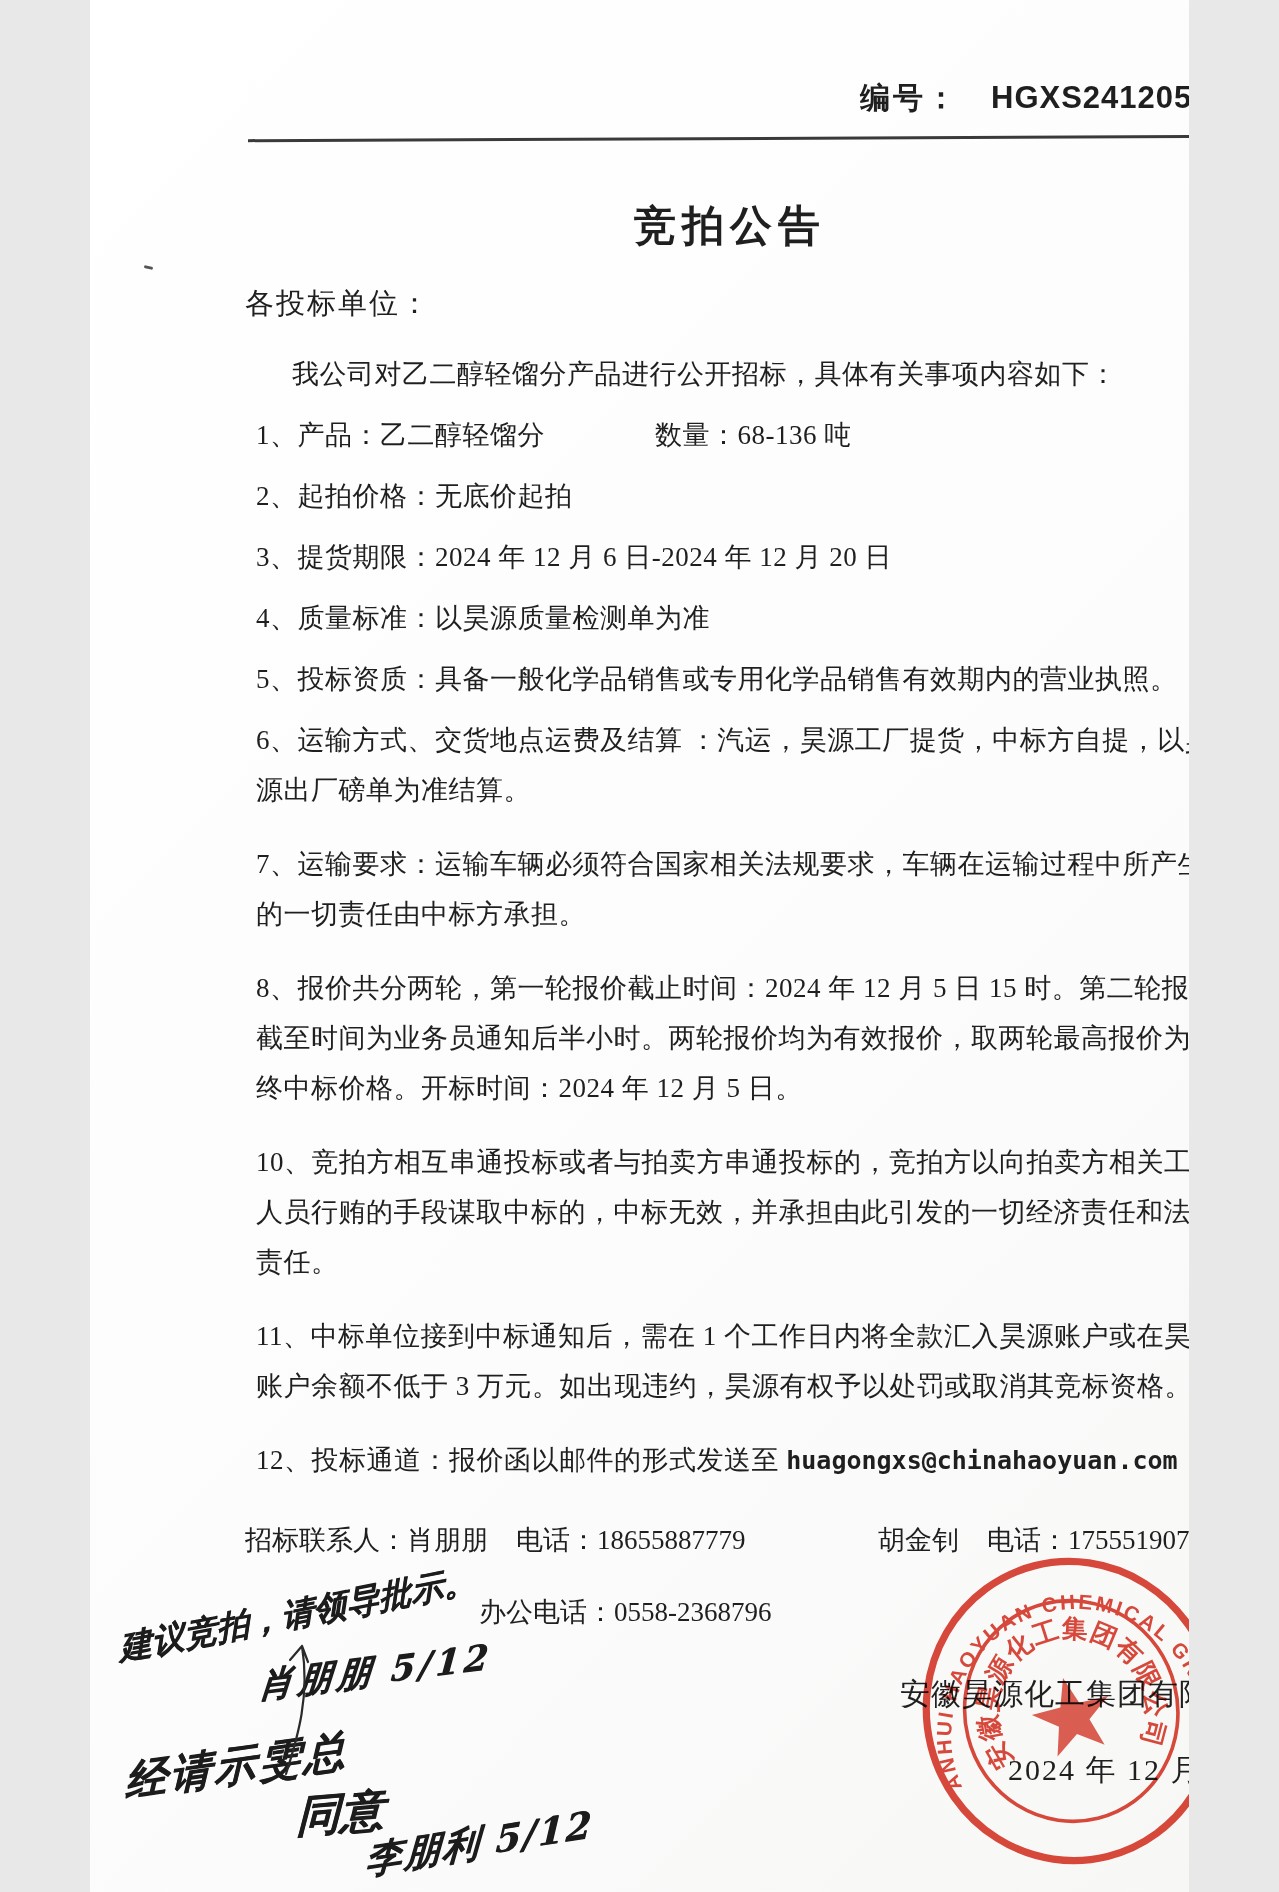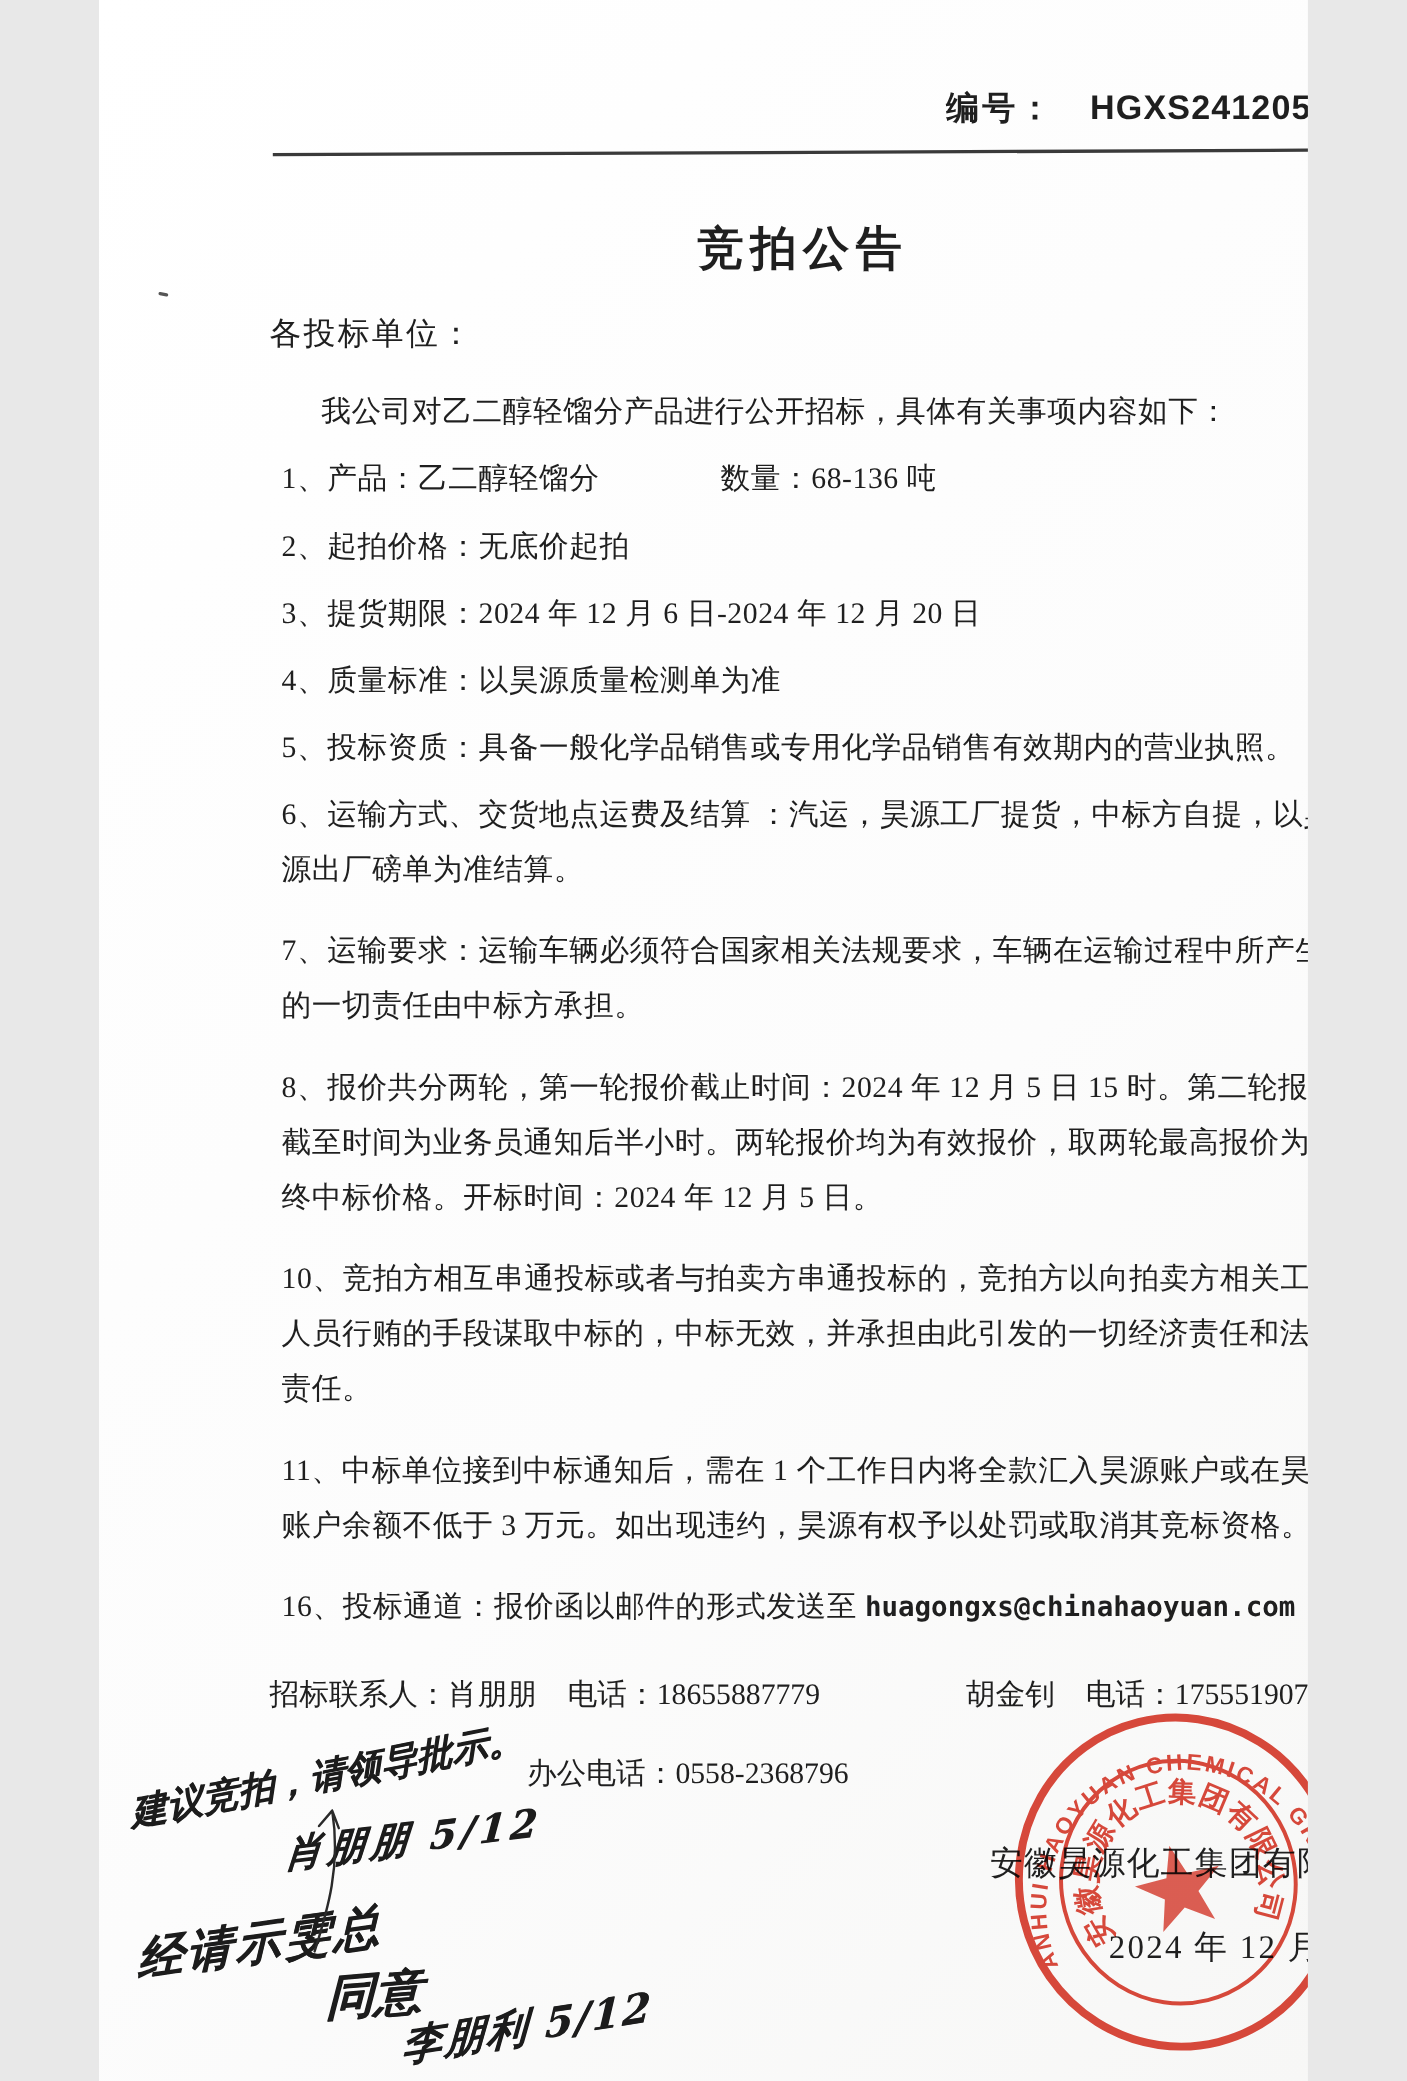--- a/index.html
+++ b/index.html
@@ -66,21 +66,21 @@
     <p>1、产品：乙二醇轻馏分　　　　数量：68-136 吨</p>
     <p>2、起拍价格：无底价起拍</p>
     <p>3、提货期限：2024 年 12 月 6 日-2024 年 12 月 20 日</p>
     <p>4、质量标准：以昊源质量检测单为准</p>
     <p>5、投标资质：具备一般化学品销售或专用化学品销售有效期内的营业执照。</p>
     <p>6、运输方式、交货地点运费及结算 ：汽运，昊源工厂提货，中标方自提，以昊源出厂磅单为准结算。</p>
     <p class="gap">7、运输要求：运输车辆必须符合国家相关法规要求，车辆在运输过程中所产生的一切责任由中标方承担。</p>
     <p class="gap">8、报价共分两轮，第一轮报价截止时间：2024 年 12 月 5 日 15 时。第二轮报价截至时间为业务员通知后半小时。两轮报价均为有效报价，取两轮最高报价为最终中标价格。开标时间：2024 年 12 月 5 日。</p>
     <p class="gap">10、竞拍方相互串通投标或者与拍卖方串通投标的，竞拍方以向拍卖方相关工作人员行贿的手段谋取中标的，中标无效，并承担由此引发的一切经济责任和法律责任。</p>
     <p class="gap">11、中标单位接到中标通知后，需在 1 个工作日内将全款汇入昊源账户或在昊源账户余额不低于 3 万元。如出现违约，昊源有权予以处罚或取消其竞标资格。</p>
-    <p class="gap"><span>16、投标通道：报价函以邮件的形式发送至 </span><span class="email">huagongxs@chinahaoyuan.com</span></p>
+    <p class="gap"><span>12、投标通道：报价函以邮件的形式发送至 </span><span class="email">huagongxs@chinahaoyuan.com</span></p>
   </div>
 
   <div class="contact-left">
     <span>招标联系人：</span><span>肖朋朋</span><span class="contact-gap"></span><span>电话：</span><span>18655887779</span>
   </div>
   <div class="contact-right">
     <span>胡金钊</span><span class="contact-gap"></span><span>电话：</span><span>17555190715</span>
   </div>
   <div class="office-phone">
     <span>办公电话：</span><span>0558-2368796</span>

